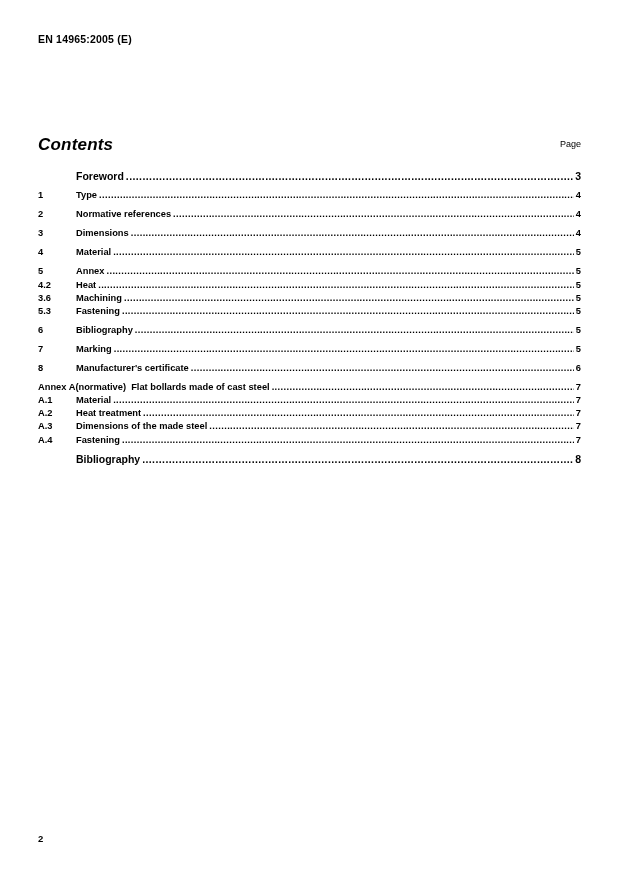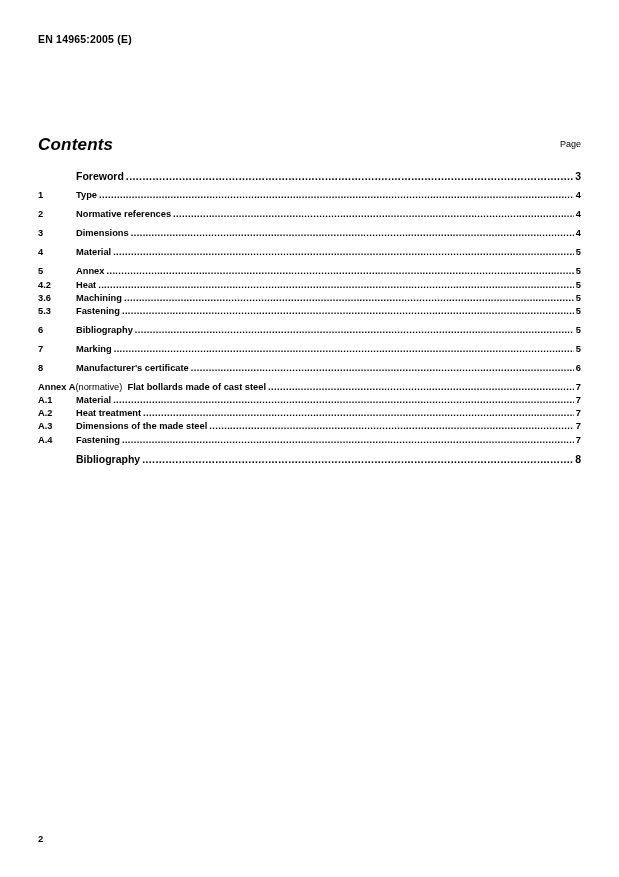--- a/index.html
+++ b/index.html
@@ -69,21 +69,21 @@
   }
   .toc-num.wide {
     width: auto;
     flex: 0 0 auto;
   }
   .toc-label {
     font-weight: bold;
     padding-right: 2px;
   }
   .toc-label .normal {
-    font-weight: normal;
+    font-weight: bold;
     text-align: center;
   }
   .toc-dots {
     flex: 1 1 auto;
     overflow: hidden;
     font-weight: bold;
     letter-spacing: 0.4px;
     position: relative;
     top: 0px;
   }

